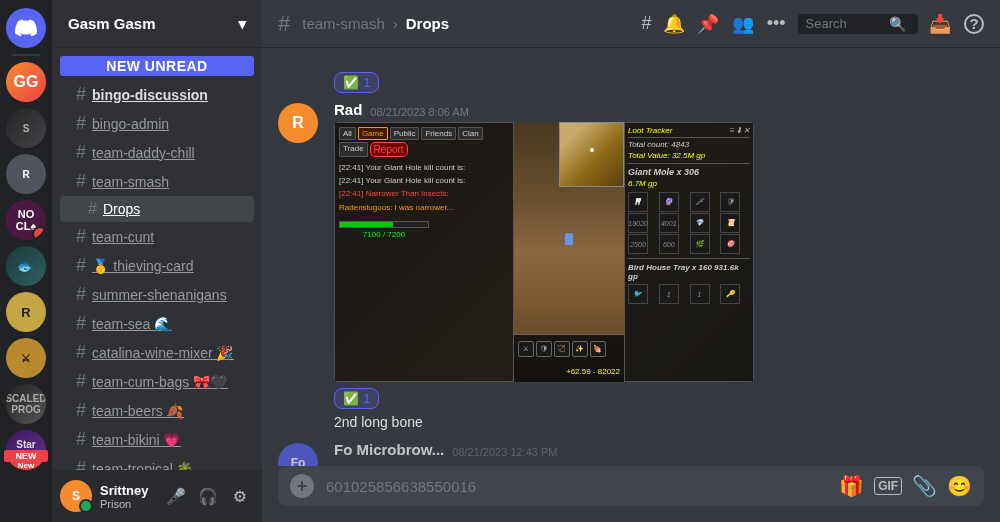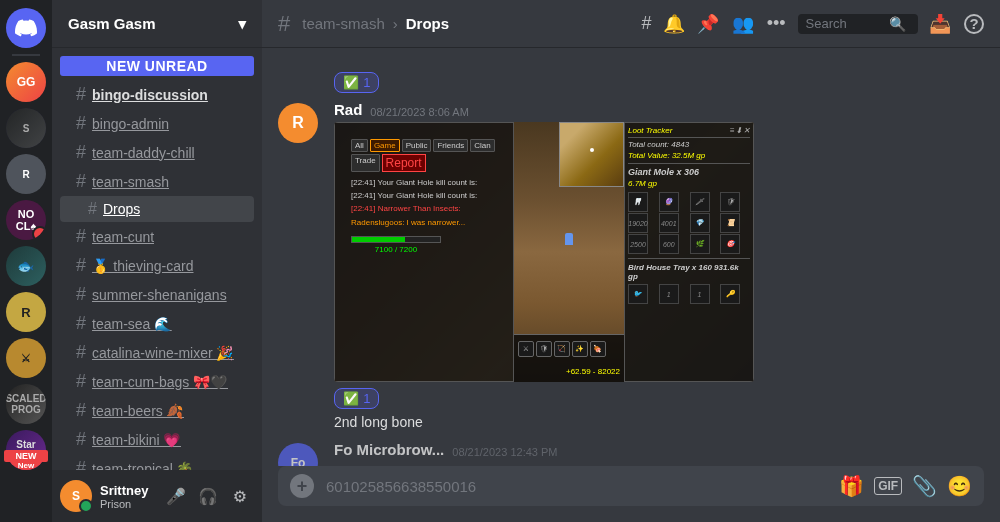--- a/index.html
+++ b/index.html
@@ -145,21 +145,21 @@
     .game-screenshot {
       width: 420px; height: 260px; background: linear-gradient(135deg, #3d2b1f 0%, #5c3d1e 30%, #7a5c2e 60%, #4a3820 100%);
       border-radius: 4px; position: relative; overflow: hidden;
     }
     .game-ui-overlay {
       position: absolute; top: 0; left: 0; right: 0; bottom: 0;
       display: flex;
     }
     .game-left-panel {
       width: 180px; background: rgba(20,20,20,0.85); border: 1px solid #555;
-      font-size: 9px; color: #aaa; padding: 16px; display: flex; flex-direction: column; gap: 2px;
+      font-size: 9px; color: #aaa; padding: 4px; display: flex; flex-direction: column; gap: 2px;
     }
     .game-chat-line { font-size: 8px; color: #ccc; line-height: 1.4; }
     .game-chat-line.yellow { color: #ff0; }
     .game-chat-line.orange { color: #f90; }
     .game-chat-line.red { color: #f44; }
     .game-main-area { flex: 1; position: relative; }
     .game-right-panel {
       width: 130px; background: rgba(20,20,20,0.9); border: 1px solid #555;
       font-size: 8px; color: #ccc; padding: 3px; font-style: italic;
     }
@@ -202,21 +202,21 @@
   <div class="server-sidebar">
 
     <div class="server-icon si-discord">
       <svg width="22" height="22" viewBox="0 0 24 24" fill="white">
         <path d="M20.317 4.37a19.791 19.791 0 0 0-4.885-1.515.074.074 0 0 0-.079.037c-.21.375-.444.864-.608 1.25a18.27 18.27 0 0 0-5.487 0 12.64 12.64 0 0 0-.617-1.25.077.077 0 0 0-.079-.037A19.736 19.736 0 0 0 3.677 4.37a.07.07 0 0 0-.032.027C.533 9.046-.32 13.58.099 18.057c.002.022.015.04.033.05a19.9 19.9 0 0 0 5.993 3.03.078.078 0 0 0 .084-.028c.462-.63.874-1.295 1.226-1.995a.076.076 0 0 0-.042-.106 13.107 13.107 0 0 1-1.872-.892.077.077 0 0 1-.008-.128 10.2 10.2 0 0 0 .372-.292.074.074 0 0 1 .077-.01c3.928 1.793 8.18 1.793 12.062 0a.074.074 0 0 1 .078.01c.12.098.246.198.373.292a.077.077 0 0 1-.006.127 12.299 12.299 0 0 1-1.873.892.077.077 0 0 0-.041.107c.36.698.772 1.362 1.225 1.993a.076.076 0 0 0 .084.028 19.839 19.839 0 0 0 6.002-3.03.077.077 0 0 0 .032-.054c.5-5.177-.838-9.674-3.549-13.66a.061.061 0 0 0-.031-.03z"></path>
       </svg>
     </div>
     <div class="server-divider"></div>
 
     <div class="server-icon" style="background:#36393f; border-radius:50%; overflow:hidden;">
-      <div style="width:40px;height:40px;background:linear-gradient(135deg,#f48c2f,#ed4245);display:flex;align-items:center;justify-content:center;font-size:12px;font-weight:bold;color:white;">GG</div>
+      <div style="width:40px;height:40px;background:linear-gradient(135deg,#f48c2f,#ed4245);display:flex;align-items:center;justify-content:center;font-size:16px;font-weight:bold;color:white;">GG</div>
     </div>
     <div class="server-icon" style="background:#1a1a2e; font-size:11px;color:white;font-weight:700;">
       <div style="width:40px;height:40px;background:linear-gradient(135deg,#232526,#414345);border-radius:50%;display:flex;align-items:center;justify-content:center;font-size:10px;color:#aaa;">S</div>
     </div>
     <div class="server-icon" style="background:#4f545c;">
       <span style="font-size:10px;color:white;font-weight:700;">R</span>
     </div>
     <div class="server-icon notification-badge" style="background:#2c2c2c;overflow:hidden;">
       <div style="width:40px;height:40px;background:#4a1942;display:flex;align-items:center;justify-content:center;font-size:11px;font-weight:700;color:white;line-height:1.1;text-align:center;">NO<br>CL♠</div>
     </div>
@@ -386,21 +386,21 @@
             <div class="game-ui-overlay">
 
               <div class="game-left-panel">
                 <div style="display:flex;gap:2px;margin-bottom:3px;flex-wrap:wrap;">
                   <span style="background:#2d2d2d;border:1px solid #555;font-size:8px;color:#ccc;padding:1px 3px;border-radius:1px;">All</span>
                   <span style="background:#3d1a00;border:1px solid #f90;font-size:8px;color:#f90;padding:1px 3px;border-radius:1px;">Game</span>
                   <span style="background:#2d2d2d;border:1px solid #555;font-size:8px;color:#ccc;padding:1px 3px;border-radius:1px;">Public</span>
                   <span style="background:#2d2d2d;border:1px solid #555;font-size:8px;color:#ccc;padding:1px 3px;border-radius:1px;">Friends</span>
                   <span style="background:#2d2d2d;border:1px solid #555;font-size:8px;color:#ccc;padding:1px 3px;border-radius:1px;">Clan</span>
                   <span style="background:#2d2d2d;border:1px solid #555;font-size:8px;color:#ccc;padding:1px 3px;border-radius:1px;">Trade</span>
-                  <span style="background:#6d0000;border:1px solid #f44;font-size:12px;color:#f44;padding:1px 3px;border-radius:0;">Report</span>
+                  <span style="background:#6d0000;border:1px solid #f44;font-size:10px;color:#f44;padding:1px 3px;border-radius:5px;">Report</span>
                 </div>
                 <div class="game-chat-line">[22:41] Your Giant Hole kill count is:</div>
                 <div class="game-chat-line">[22:41] Your Giant Hole kill count is:</div>
                 <div class="game-chat-line red">[22:41] Narrower Than Insects:</div>
                 <div class="game-chat-line orange">Radenslugoos: I was narrower...</div>
 
                 <div style="margin-top:6px;">
                   <div style="background:#222;border:1px solid #555;height:7px;width:90px;margin-bottom:2px;">
                     <div style="background:#00cc00;height:100%;width:60%;"></div>
                   </div>

